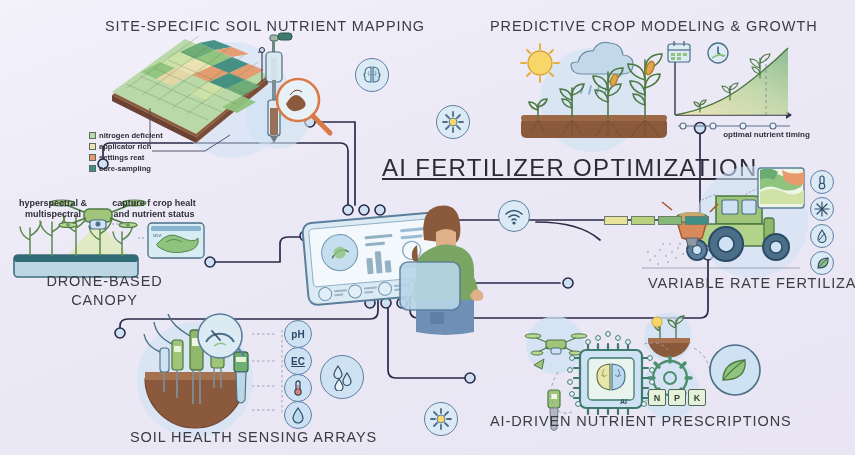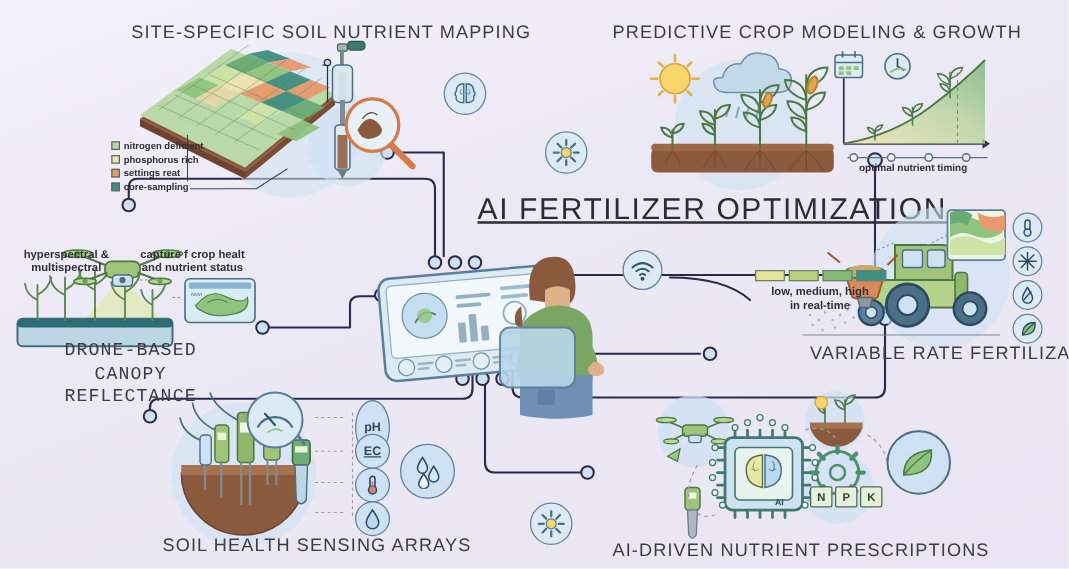--- a/index.html
+++ b/index.html
@@ -52,20 +52,21 @@
   }
   .legend .row { display:flex; align-items:center; gap:3px; }
   .legend .sw { width:7px; height:7px; border:1px solid #5a6b62; display:inline-block; }
   .tinylab {
     position:absolute;
     font-size:8px;
     font-weight:bold;
     color:#2f2f3a;
     text-align:center;
     white-space:nowrap;
+    margin-left:36px;
   }
 
   
   .badge {
     position:absolute;
     border-radius:50%;
     background:#cfe2f3;
     border:1.4px solid #5f7fa4;
     display:flex; align-items:center; justify-content:center;
     color:#2c4a66;
@@ -179,28 +180,28 @@
       <circle cx="298" cy="100" r="21" fill="#e8f1f7" stroke="#d97a46" stroke-width="2.6"></circle>
       <path d="M286 104 q8 -14 16 -6 q8 8 -2 12 q-10 4 -14 -6 z" fill="#8b5a3c"></path>
       <path d="M290 95 q6 -8 12 -3" stroke="#6b4330" stroke-width="1" fill="none"></path>
       <line x1="313" y1="116" x2="330" y2="133" stroke="#d97a46" stroke-width="5" stroke-linecap="round"></line>
     </g>
 
     <path d="M150 145 L150 108" stroke="#44445c" stroke-width=".9" fill="none"></path>
     <path d="M152 151 L205 151 L230 135" stroke="#44445c" stroke-width=".9" fill="none"></path>
   </svg>
 
-  <div class="legend" style="left:89px;top:111px;">
+  <div class="legend" style="left:89px;top:130px;">
     <div class="row">
         <span class="sw" style="background:#b9d9a8"></span>
         <span>nitrogen deficient</span>
       </div>
     <div class="row">
         <span class="sw" style="background:#efe2b4"></span>
-        <span>phosphorus rich</span>
+        <span>applicator rich</span>
       </div>
     <div class="row">
         <span class="sw" style="background:#e79a6d"></span>
         <span>settings reat</span>
       </div>
     <div class="row">
         <span class="sw" style="background:#3f8f84"></span>
         <span>core-sampling</span>
       </div>
   </div>
@@ -396,23 +397,22 @@
   </svg>
 
   <div class="note" style="left:12px;top:198px;width:82px;">
     <span>hyperspectral &amp;</span><br>
     <span>multispectral</span>
   </div>
   <div class="note" style="left:104px;top:198px;width:100px;">
     <span>capture f crop healt</span><br>
     <span>and nutrient status</span>
   </div>
-  <div class="sect-title wrap" style="left:22px;top:272px;width:165px;font-family:Liberation Mono, monospace;">
+  <div class="sect-title wrap" style="left:22px;top:272px;width:165px;">
     <span>DRONE-BASED CANOPY</span><br>
-    <span>REFLECTANCE</span>
   </div>
 
   <svg class="layer" viewBox="0 0 855 455">
 
     <g transform="rotate(-5 370 255)">
       <rect x="305" y="218" width="140" height="82" rx="9" fill="#dceaf4" stroke="#5a7f9c" stroke-width="2"></rect>
       <rect x="311" y="224" width="128" height="58" rx="4" fill="#f2f8fb" stroke="#8fb0c6" stroke-width="1"></rect>
 
       <circle cx="340" cy="250" r="18" fill="#c6dff0" stroke="#6d94ae" stroke-width="1"></circle>
       <path d="M332 255 q8 -12 17 -5" stroke="#4d7a44" stroke-width="1.4" fill="none"></path>
@@ -518,24 +518,20 @@
     <path d="M742 196 L758 188" stroke="#8e8ea8" stroke-width=".9" stroke-dasharray="2,2"></path>
     <path d="M702 200 L716 194" stroke="#8e8ea8" stroke-width=".9" stroke-dasharray="2,2"></path>
   </svg>
 
   <div style="position:absolute;left:604px;top:216px;display:flex;gap:3px;">
     <span class="hl" style="position:static;width:24px;height:9px;background:#e8e39a;border:1px solid #6d7f6a;"></span>
     <span class="hl" style="position:static;width:24px;height:9px;background:#b9d27f;border:1px solid #6d7f6a;"></span>
     <span class="hl" style="position:static;width:24px;height:9px;background:#86b878;border:1px solid #6d7f6a;"></span>
     <span class="hl" style="position:static;width:24px;height:9px;background:#3f8f84;border:1px solid #6d7f6a;"></span>
   </div>
-  <div class="note" style="left:600px;top:228px;width:112px;">
-    <span>low, medium, high</span><br>
-    <span>in real-time</span>
-  </div>
   <div class="sect-title" style="left:648px;top:274px;width:205px;">VARIABLE RATE FERTILIZATION</div>
 
   <svg class="layer" viewBox="0 0 855 455">
     <circle cx="195" cy="380" r="58" fill="#cfe2f3" opacity=".6"></circle>
 
     <path d="M145 378 a50 50 0 0 0 100 0 z" fill="#8b5a3c"></path>
     <path d="M145 378 a50 50 0 0 0 100 0" fill="none" stroke="#6b4330" stroke-width="1.2"></path>
     <rect x="145" y="372" width="100" height="8" fill="#a5714e"></rect>
 
     <g>
@@ -582,21 +578,21 @@
 
     <g stroke="#9a9ab0" stroke-width=".9" stroke-dasharray="2.5,2.5" fill="none">
       <path d="M252 334 L276 334"></path>
         <path d="M252 361 L276 361"></path>
       <path d="M252 386 L276 386"></path>
         <path d="M252 410 L276 410"></path>
       <path d="M282 330 L282 414"></path>
     </g>
   </svg>
 
-  <div class="badge" style="left:284px;top:320px;width:28px;height:44px;font-size:10px;">
+  <div class="badge" style="left:284px;top:320px;width:28px;height:28px;font-size:10px;">
     <span>pH</span>
   </div>
   <div class="badge" style="left:284px;top:347px;width:28px;height:28px;font-size:10px;text-decoration:underline;">
     <span>EC</span>
   </div>
   <div class="badge" style="left:284px;top:374px;width:28px;height:28px;">
     <svg width="16" height="18" viewBox="0 0 16 18">
         <rect x="6" y="2" width="4" height="9" rx="2" fill="none" stroke="#2c4a66" stroke-width="1.3"></rect>
         <circle cx="8" cy="13" r="3.2" fill="#e08070" stroke="#2c4a66" stroke-width="1.2"></circle>
         <line x1="8" y1="6" x2="8" y2="11" stroke="#e08070" stroke-width="1.6"></line>
@@ -744,21 +740,21 @@
   <div class="sqbadge" style="left:648px;top:389px;width:18px;height:17px;">
     <span>N</span>
   </div>
   <div class="sqbadge" style="left:668px;top:389px;width:18px;height:17px;">
     <span>P</span>
   </div>
   <div class="sqbadge" style="left:688px;top:389px;width:18px;height:17px;">
     <span>K</span>
   </div>
 
-  <div class="sect-title" style="left:490px;top:432px;width:240px;">AI-DRIVEN NUTRIENT PRESCRIPTIONS</div>
+  <div class="sect-title" style="left:490px;top:412px;width:240px;">AI-DRIVEN NUTRIENT PRESCRIPTIONS</div>
 
   <div class="badge pale" style="left:355px;top:58px;width:34px;height:34px;">
     <svg width="22" height="22" viewBox="0 0 22 22">
         <path d="M10 3 q-6 0 -6 6 q-2 2 0 4 q-1 4 4 5 l2 0 z" fill="#dbeaf5" stroke="#3f6c86" stroke-width="1.1"></path>
         <path d="M12 3 q6 0 6 6 q2 2 0 4 q1 4 -4 5 l-2 0 z" fill="#c6dff0" stroke="#3f6c86" stroke-width="1.1"></path>
         <g stroke="#5f8aa6" stroke-width=".6" fill="none">
           <path d="M8 7 q-2 3 0 5 M7 10 q3 2 4 0 M14 7 q2 3 0 5 M15 10 q-3 2 -4 0"></path>
         </g>
       </svg>
   </div>

